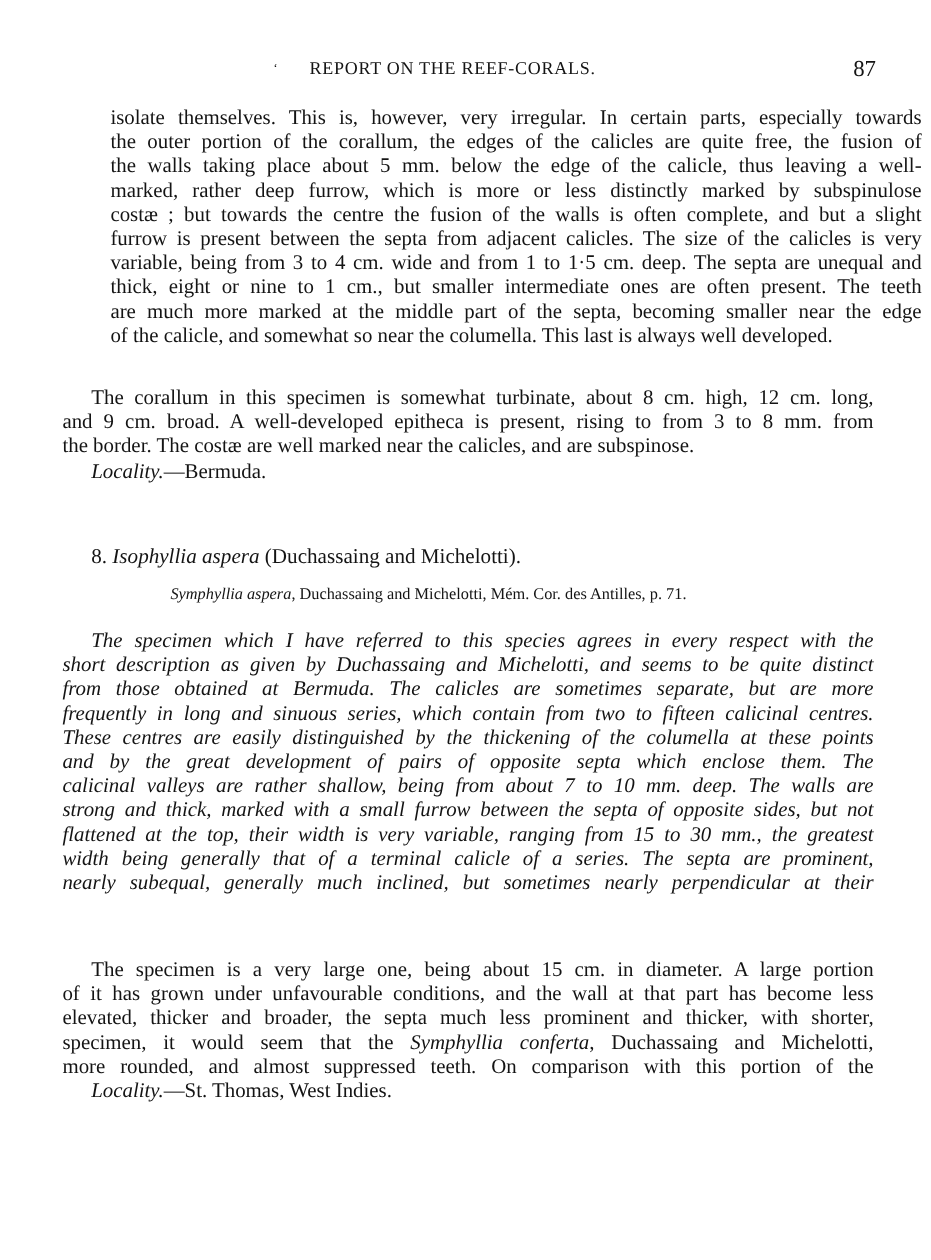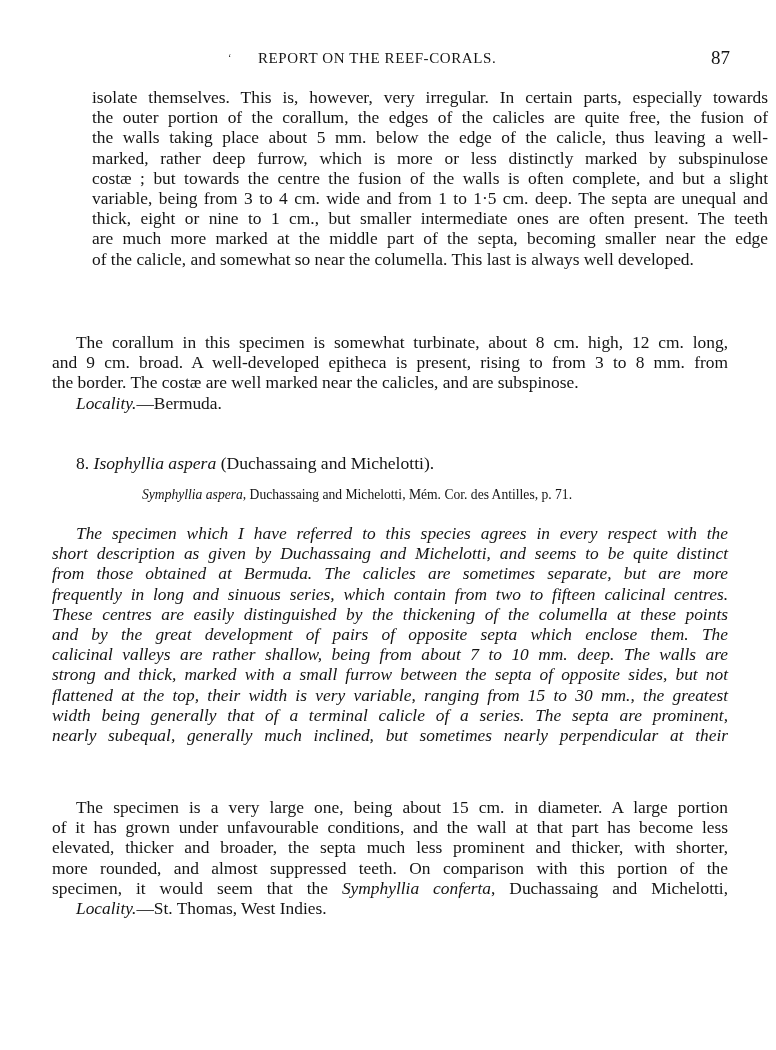--- a/index.html
+++ b/index.html
@@ -63,21 +63,21 @@
       height: 20.2px;
       overflow: visible;
     }
     .line.last {
       text-align-last: left;
     }
     .indent {
       padding-left: 24px;
     }
     .block1 { top: 87px; margin-left: 40px; }
-    .block2 { top: 321px; margin-top: 11px; }
+    .block2 { top: 321px; }
     .locality { font-style: normal; }
     .locality em, .italic { font-style: italic; }
     .section-heading {
       position: absolute;
       top: 453px;
       left: 24px;
       font-size: 17.6px;
       white-space: nowrap;
     }
     .citation {
@@ -100,20 +100,21 @@
     <span class="title">REPORT ON THE REEF-CORALS.</span>
     <span class="page-number">87</span>
   </div>
 
   <div class="body-text block1">
     <span class="line">isolate themselves.  This is, however, very irregular.  In certain parts, especially towards</span>
     <span class="line">the outer portion of the corallum, the edges of the calicles are quite free, the fusion of</span>
     <span class="line">the walls taking place about 5 mm. below the edge of the calicle, thus leaving a well-</span>
     <span class="line">marked, rather deep furrow, which is more or less distinctly marked by subspinulose</span>
     <span class="line">costæ ; but towards the centre the fusion of the walls is often complete, and but a slight</span>
+    <span class="line">furrow is present between the septa from adjacent calicles.  The size of the calicles is very</span>
     <span class="line">variable, being from 3 to 4 cm. wide and from 1 to 1·5 cm. deep.  The septa are unequal and</span>
     <span class="line">thick, eight or nine to 1 cm., but smaller intermediate ones are often present.  The teeth</span>
     <span class="line">are much more marked at the middle part of the septa, becoming smaller near the edge</span>
     <span class="line last">of the calicle, and somewhat so near the columella.  This last is always well developed.</span>
   </div>
 
   <div class="body-text block2">
     <span class="line indent">The corallum in this specimen is somewhat turbinate, about 8 cm. high, 12 cm. long,</span>
     <span class="line">and 9 cm. broad.  A well-developed epitheca is present, rising to from 3 to 8 mm. from</span>
     <span class="line last">the border.  The costæ are well marked near the calicles, and are subspinose.</span>
@@ -139,18 +140,18 @@
     <span class="line">strong and thick, marked with a small furrow between the septa of opposite sides, but not</span>
     <span class="line">flattened at the top, their width is very variable, ranging from 15 to 30 mm., the greatest</span>
     <span class="line">width being generally that of a terminal calicle of a series.  The septa are prominent,</span>
     <span class="line">nearly subequal, generally much inclined, but sometimes nearly perpendicular at their</span>
   </div>
 
   <div class="body-text block4">
     <span class="line indent">The specimen is a very large one, being about 15 cm. in diameter.  A large portion</span>
     <span class="line">of it has grown under unfavourable conditions, and the wall at that part has become less</span>
     <span class="line">elevated, thicker and broader, the septa much less prominent and thicker, with shorter,</span>
+    <span class="line"><span>specimen, it would seem that the </span><em>Symphyllia conferta</em><span>, Duchassaing and Michelotti,</span></span>
     <span class="line">more rounded, and almost suppressed teeth.  On comparison with this portion of the</span>
-    <span class="line"><span>specimen, it would seem that the </span><em>Symphyllia conferta</em><span>, Duchassaing and Michelotti,</span></span>
     <span class="line last indent locality"><em>Locality.</em><span>—St. Thomas, West Indies.</span></span>
   </div>
 
 </div>
 
 </body></html>

